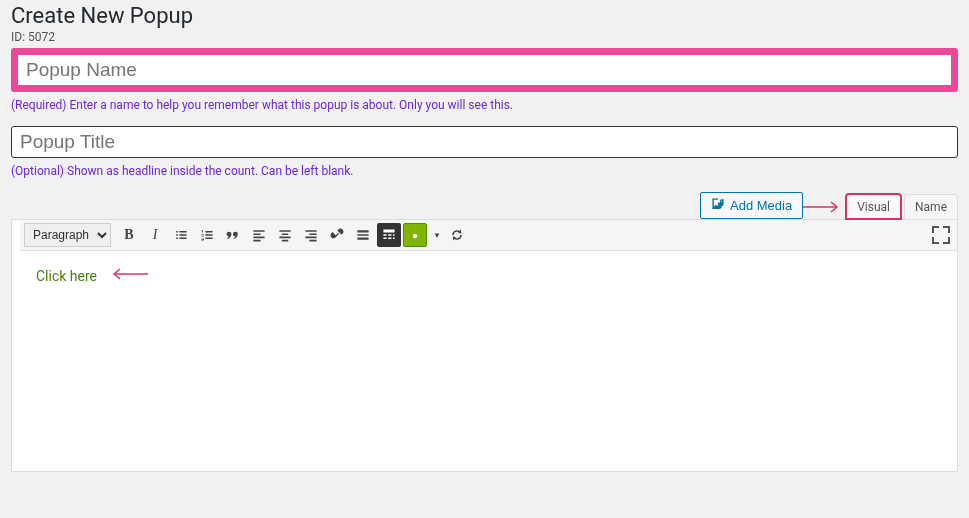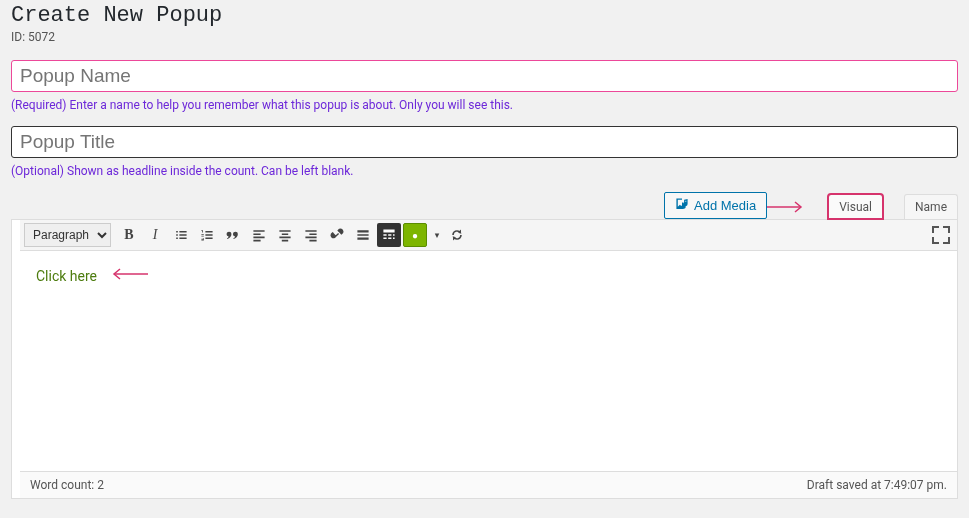--- a/index.html
+++ b/index.html
@@ -10,32 +10,31 @@
     width: 969px;
     height: 518px;
     overflow: hidden;
     padding: 3px 11px 0 11px;
   }
   h1 {
     font-size: 22px;
     font-weight: 400;
     color: #23282d;
     margin-bottom: 2px;
-    font-family: Liberation Mono, monospace;
   }
   .id-line {
     font-size: 12px;
     color: #555;
-    margin-bottom: 16px;
+    margin-bottom: 4px;
   }
   .big-input {
     width: 100%;
     font-size: 19px;
     padding: 4px 8px;
-    border: 1px solid #ec4899;
+    border: 7px solid #ec4899;
     border-radius: 3px;
     background: #fff;
     color: #4d7c0f;
   }
   .big-input.dark-border { border: 1px solid #333; color: #555; }
   .hint {
     font-size: 12px;
     color: #6d28d9;
     margin: 6px 0 14px 0;
   }
@@ -53,21 +52,20 @@
     color: #0073aa;
     border: 1px solid #0073aa;
     background: #f7f7f7;
     padding: 4px 10px;
     border-radius: 2px;
     cursor: pointer;
   }
   .tabs {
     display: flex;
     align-items: center;
-    gap: 18px;
   }
   .tab {
     border: 1px solid #ddd;
     background: #f6f6f6;
     color: #555;
     font-size: 12px;
     padding: 5px 10px;
     cursor: pointer;
     border-bottom: none;
     border-top-left-radius: 3px;
@@ -264,20 +262,16 @@
   </div>
 
   <div class="content-area">
     <span>Click here</span>
     <svg class="arrow-svg" style="margin-left:8px; transform:scaleX(-1)" viewBox="0 0 40 14">
         <line x1="0" y1="7" x2="34" y2="7"></line>
         <polyline points="28,2 34,7 28,12"></polyline>
       </svg>
   </div>
 
-  <div class="statusbar">
-    <span>Word count: 2</span>
-    <span>Draft saved at 7:49:07 pm.</span>
-  </div>
 </div>
 
 
 
 
 </body></html>

